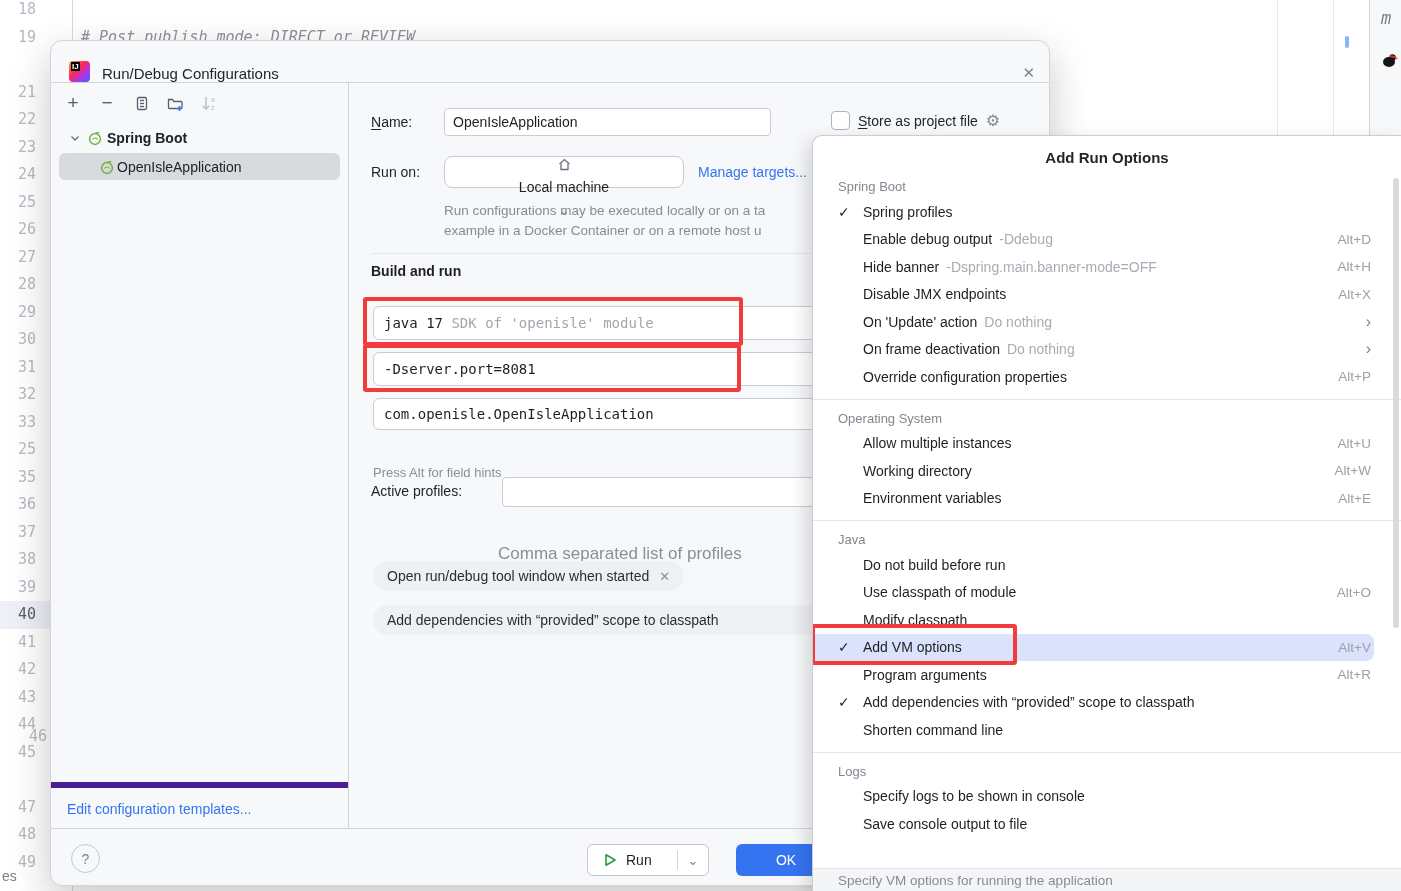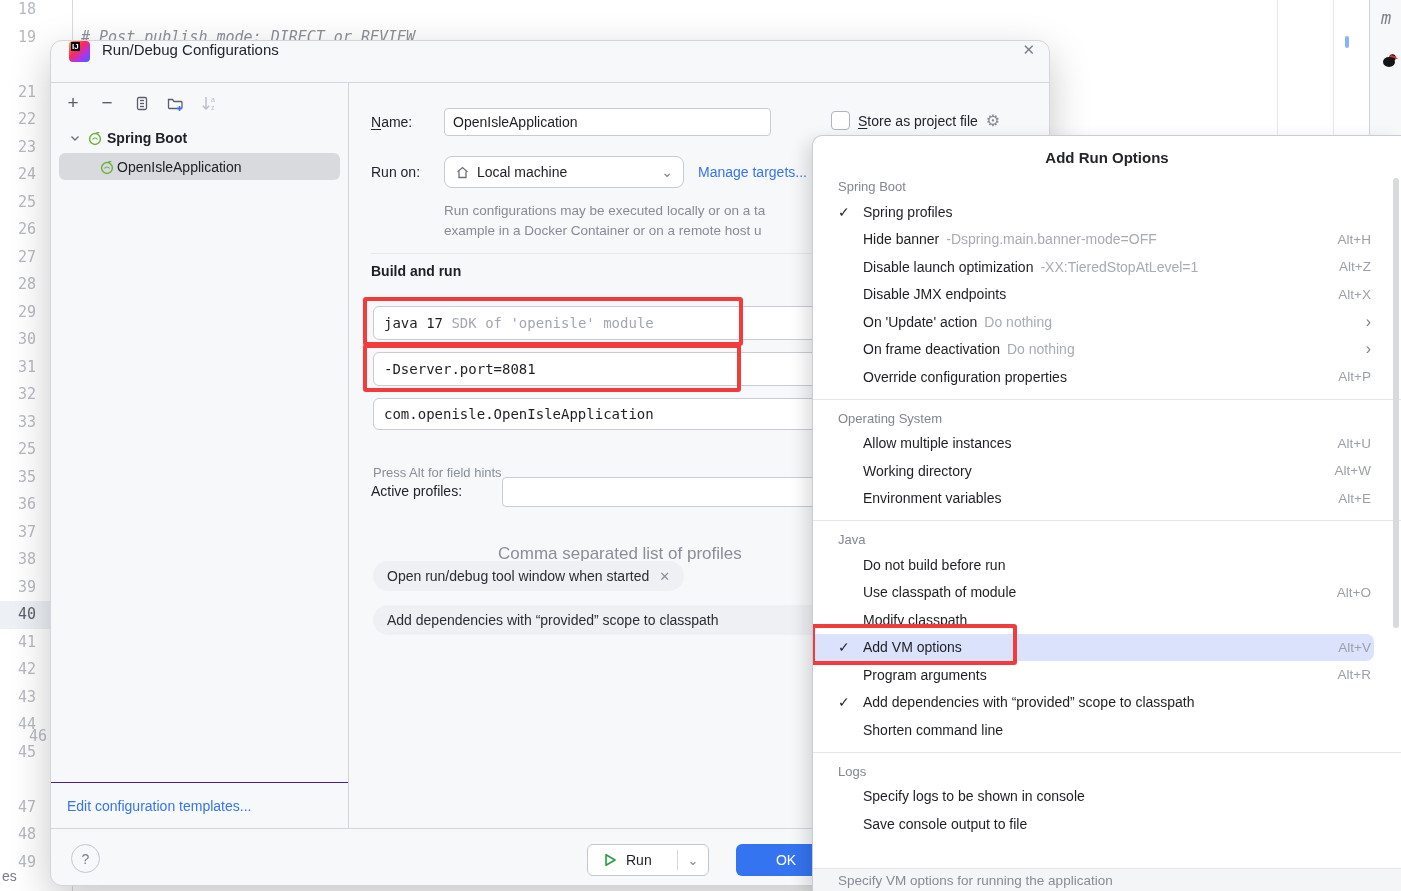--- a/index.html
+++ b/index.html
@@ -22,56 +22,56 @@
   .blue-mark{position:absolute;left:1345px;top:36px;width:4px;height:12px;background:#8ab4f8;border-radius:2px;}
   .right-pane{position:absolute;left:1369px;top:0;width:32px;height:891px;background:#f7f8fa;border-left:1px solid #d1d4db;}
   .m-text{position:absolute;left:11px;top:8px;font-size:17px;font-style:italic;color:#7d8087;}
   .bird{position:absolute;left:12px;top:53px;}
   .es-text{position:absolute;left:2px;top:868px;font-size:14px;color:#7b7e85;}
 
   
   .dialog{position:absolute;left:50px;top:40px;width:1000px;height:846px;background:#f7f8fa;
           border:1px solid #d3d5db;border-radius:12px;box-shadow:0 14px 40px rgba(0,0,0,.22);z-index:10;box-sizing:border-box;}
   .titlebar{position:absolute;left:0;top:0;right:0;height:42px;border-bottom:1px solid #d3d5db;
-            display:flex;align-items:flex-start;padding:0 14px 0 18px;box-sizing:border-box;}
+            display:flex;align-items:flex-end;padding:0 14px 0 18px;box-sizing:border-box;}
   .app-icon{width:21px;height:21px;border-radius:4px;margin-right:12px;position:relative;
             background:linear-gradient(135deg,#fc9a2e 0%,#fe2857 40%,#a737f2 72%,#2e6af3 100%);}
   .app-icon span{position:absolute;left:2px;top:1px;font-size:8px;font-weight:bold;color:#fff;
             background:#000;padding:0 1px;line-height:9px;}
   .dlg-title{font-size:15px;color:#23252b;}
   .close{margin-left:auto;font-size:15px;color:#7b7f89;cursor:pointer;}
 
   
   .leftpanel{position:absolute;left:0;top:42px;width:298px;bottom:56px;border-right:1px solid #d3d5db;box-sizing:border-box;}
   .toolbar{display:flex;align-items:center;gap:14px;padding:10px 0 8px 12px;}
   .tbi{width:20px;height:20px;display:flex;align-items:center;justify-content:center;color:#5a5d6b;font-size:19px;line-height:18px;}
   .tbi.disabled{color:#b9bcc4;}
   .tree{padding:4px 8px 0 8px;}
   .tree-root{display:flex;align-items:center;height:26px;gap:4px;padding-left:8px;}
   .tree-root .lbl{font-size:14px;font-weight:bold;color:#202228;}
   .tree-child{display:flex;align-items:center;height:27px;gap:2px;margin-top:2px;
               background:#d8dade;border-radius:6px;padding-left:40px;}
   .tree-child .lbl{font-size:14px;color:#202228;}
-  .templates-row{position:absolute;left:0;right:0;bottom:0;height:47px;border-top:1px solid #4c1d95;
+  .templates-row{position:absolute;left:0;right:0;bottom:0;height:47px;border-top:6px solid #4c1d95;
                  display:flex;align-items:center;padding-left:16px;box-sizing:border-box;}
   .link{color:#3574f0;font-size:14px;cursor:pointer;}
 
   
   .f-label{position:absolute;font-size:14px;color:#22242a;}
   .ul{text-decoration:underline;text-underline-offset:2px;}
   .name-input{position:absolute;left:393px;top:67px;width:327px;height:28px;background:#fff;
               border:1px solid #c9ccd6;border-radius:4px;font-size:14px;color:#1e1f24;
               padding:0 8px;box-sizing:border-box;}
   .store-row{position:absolute;left:780px;top:70px;display:flex;align-items:center;gap:8px;}
   .checkbox{width:17px;height:17px;background:#fff;border:1px solid #b0b3bc;border-radius:4px;}
   .store-lbl{font-size:14px;color:#22242a;}
   .gear{font-size:16px;color:#868a94;}
   .runon-select{position:absolute;left:393px;top:115px;width:240px;height:32px;background:#fff;
                 border:1px solid #c9ccd6;border-radius:8px;display:flex;align-items:center;
-                padding:0 10px;box-sizing:border-box;gap:7px;}
+                padding:0 10px;box-sizing:border-box;gap:7px;flex-direction:column;}
   .runon-select .val{font-size:14px;color:#1e1f24;flex:1;}
   .chev{color:#7b7f89;font-size:14px;}
   .mt-link{position:absolute;left:647px;top:123px;}
   .desc{position:absolute;left:393px;top:160px;font-size:13.5px;color:#878b95;line-height:20px;}
   .hsep{position:absolute;left:320px;width:680px;top:212px;border-top:1px solid #e6e8ec;}
   .section-h{position:absolute;left:320px;top:222px;font-size:14px;font-weight:bold;color:#1e1f24;}
   .fieldwrap{position:absolute;left:322px;width:498px;}
   .fw1{top:265px;} .fw2{top:311px;} .fw3{top:357px;}
   .tfield{width:498px;height:34px;background:#fff;border:1px solid #c9ccd6;border-radius:6px;
           display:flex;align-items:center;padding:0 10px;box-sizing:border-box;
@@ -331,31 +331,31 @@
   <div class="popup-title">Add Run Options</div>
   <div id="menu">
       <div class="mhead">Spring Boot</div>
       <div class="mi">
         <span class="chk">✓</span>
         <span class="ml">Spring profiles</span>
         <span class="sp"></span>
       </div>
       <div class="mi">
         <span class="chk"></span>
+        <span class="ml">Enable debug output</span>
+        <span class="ann">-Ddebug</span>
+        <span class="sp"></span>
+        <span class="sc">Alt+D</span>
+      </div>
+      <div class="mi">
+        <span class="chk"></span>
         <span class="ml">Hide banner</span>
         <span class="ann">-Dspring.main.banner-mode=OFF</span>
         <span class="sp"></span>
         <span class="sc">Alt+H</span>
-      </div>
-      <div class="mi">
-        <span class="chk"></span>
-        <span class="ml">Disable launch optimization</span>
-        <span class="ann">-XX:TieredStopAtLevel=1</span>
-        <span class="sp"></span>
-        <span class="sc">Alt+Z</span>
       </div>
       <div class="mi">
         <span class="chk"></span>
         <span class="ml">Disable JMX endpoints</span>
         <span class="sp"></span>
         <span class="sc">Alt+X</span>
       </div>
       <div class="mi">
         <span class="chk"></span>
         <span class="ml">On 'Update' action</span>

